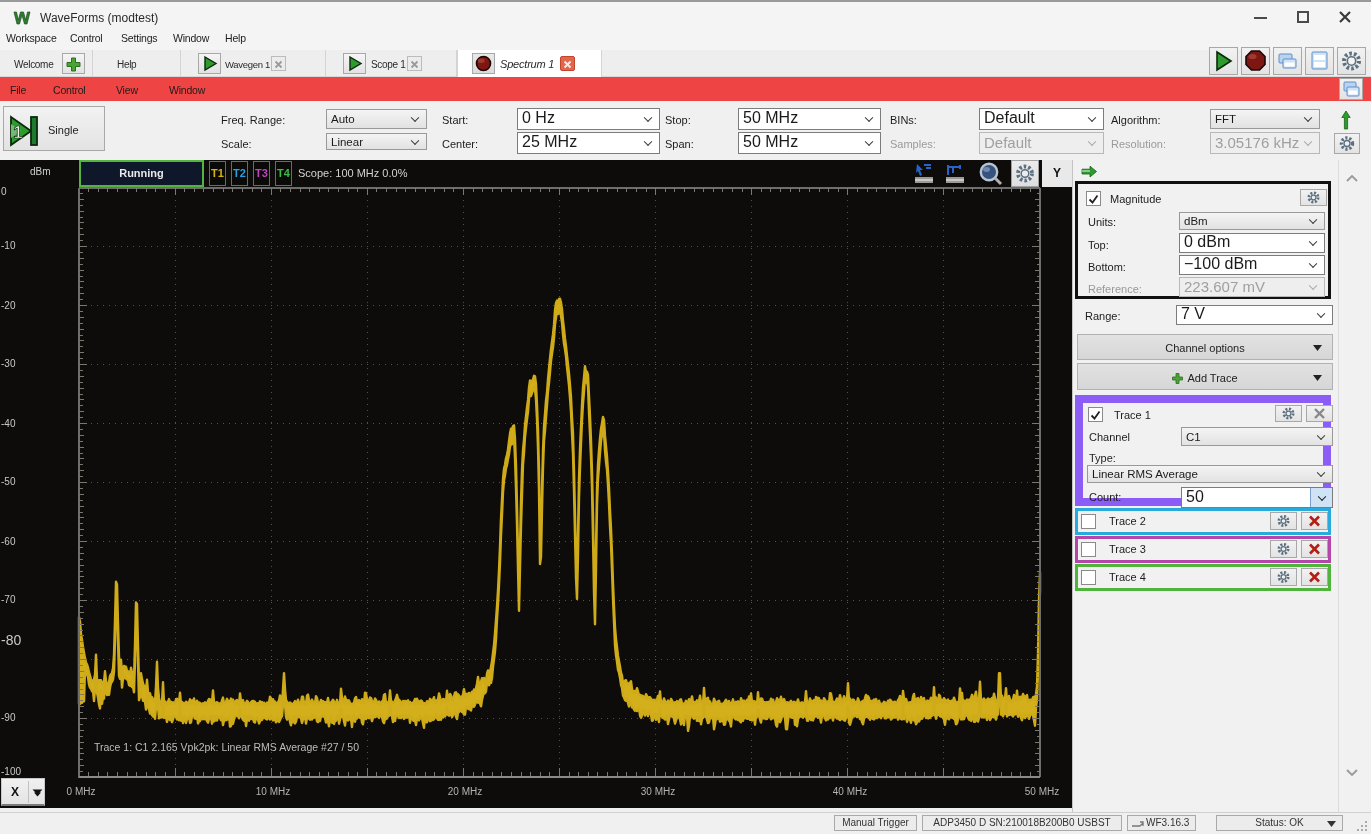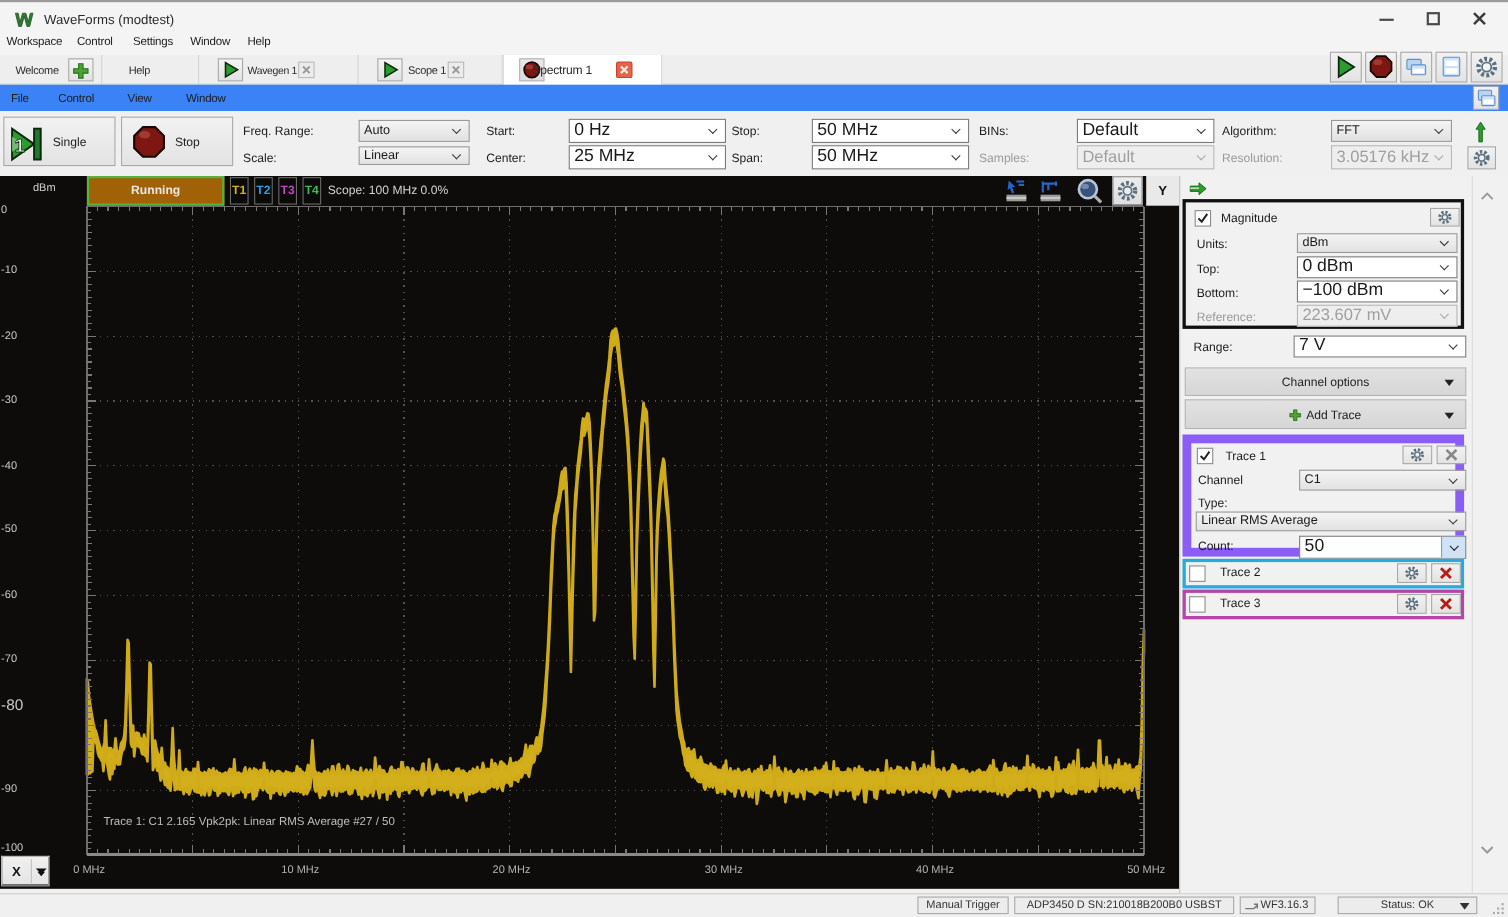--- a/index.html
+++ b/index.html
@@ -36,21 +36,21 @@
 
 #tabbar { position:absolute; left:0; top:50px; width:1371px; height:27px; background:#eeeeee; border-bottom:1px solid #d8d8d8;}
 .tab { position:absolute; top:0; height:27px; border-right:1px solid #d4d4d4; }
 .tabtxt { position:absolute; top:9px; font-size:10px; letter-spacing:-0.3px; color:#2a2a2a; }
 .tbicon { position:absolute; top:3px; width:23px; height:21px;
   background:linear-gradient(#f5f5f5,#e2e2e2); border:1px solid #a8a8a8; }
 .xclose { position:absolute; top:6px; width:15px; height:15px;
   background:#ececec; border:1px solid #bbb; }
 
 
-#filebar { position:absolute; left:0; top:77px; width:1371px; height:24px; background:#3b82f6; }
+#filebar { position:absolute; left:0; top:77px; width:1371px; height:24px; background:#ef4444; }
 
 
 #toolbar { position:absolute; left:0; top:101px; width:1371px; height:59px; background:#f0f0f0; }
 
 
 #plotblk { position:absolute; left:0; top:160px; width:1072px; height:648px; background:#0d0c0a; }
 #rpanel { position:absolute; left:1072px; top:160px; width:299px; height:652px; background:#f1f1f1; border-left:1px solid #c4c4c4;}
 
 
 #statusbar { position:absolute; left:0; top:812px; width:1371px; height:22px;
@@ -109,21 +109,21 @@
     <div class="xclose" style="left:407px;"><svg width="13" height="13" viewBox="0 0 13 13">
           <path d="M3.5 3.5 L9.5 9.5 M9.5 3.5 L3.5 9.5" stroke="#9a9a9a" stroke-width="1.8"></path>
         </svg></div>
     <div class="abs" style="left:457px;top:0;width:145px;height:28px;background:#ffffff;border-left:1px solid #d4d4d4;border-right:1px solid #d4d4d4;"></div>
     <div class="tbicon" style="left:472px;background:linear-gradient(#e9e9e9,#dcdcdc);">
       <svg width="21" height="19" viewBox="0 0 21 19">
           <circle cx="10.5" cy="9.5" r="7" fill="#7e1712" stroke="#1c0605" stroke-width="1.6"></circle>
           <ellipse cx="8.2" cy="6.8" rx="3.4" ry="2.2" fill="#a8433a" opacity="0.8"></ellipse>
         </svg>
     </div>
-    <div class="tabtxt" style="left:484px;top:8px;font-size:11px;letter-spacing:-0.2px;">Spectrum 1</div>
+    <div class="tabtxt" style="left:500px;top:8px;font-size:11px;letter-spacing:-0.2px;font-style:italic;">Spectrum 1</div>
     <div class="abs" style="left:560px;top:6px;width:15px;height:15px;background:#e2664c;border:1px solid #c4442c;border-radius:2px;">
       <svg width="13" height="13" viewBox="0 0 13 13">
           <path d="M3.5 3.5 L9.5 9.5 M9.5 3.5 L3.5 9.5" stroke="#f8e8e2" stroke-width="2"></path>
         </svg>
     </div>
     <div class="btn" style="left:1209px;top:-3px;width:29px;height:28px;">
       <svg width="27" height="26" viewBox="0 0 27 26">
           <path d="M7 4 L21 13 L7 22 Z" fill="#2d9b2d" stroke="#0c280c" stroke-width="1.6"></path>
         </svg>
     </div>
@@ -170,27 +170,20 @@
   <div id="toolbar">
     <div class="btn" style="left:3px;top:5px;width:102px;height:45px;">
       <svg class="abs" style="left:5px;top:8px" width="30" height="32" viewBox="0 0 30 32">
         <path d="M2 2 L22 16 L2 30 Z" fill="#2d9b2d" stroke="#0c280c" stroke-width="1.8"></path>
         <path d="M2 9 L2 23 L12 16 Z" fill="#73b873"></path>
         <rect x="22" y="2" width="6" height="28" fill="#1e7a2e" stroke="#0c280c" stroke-width="1.8"></rect>
         <text x="9" y="23" font-size="17" font-weight="bold" fill="#f4f4f4" stroke="#0c280c" stroke-width="0.7" text-anchor="middle" font-family="Liberation Sans">1</text>
       </svg>
       <div class="abs" style="left:44px;top:17px;font-size:11px;color:#1c1c1c;">Single</div>
     </div>
-    <div class="btn" style="left:110px;top:5px;width:102px;height:45px;">
-      <svg class="abs" style="left:8px;top:6px" width="33" height="33" viewBox="0 0 33 33">
-        <path d="M11 2.5 h11 l8 8 v11 l-8 8 H11 l-8 -8 v-11 Z" fill="#7e1712" stroke="#1c0605" stroke-width="2"></path>
-        <ellipse cx="12.5" cy="9.5" rx="5" ry="3.4" fill="#a8433a" opacity="0.8"></ellipse>
-      </svg>
-      <div class="abs" style="left:48px;top:17px;font-size:11px;color:#1c1c1c;">Stop</div>
-    </div>
     <div class="lbl" style="left:221px;top:13px;">Freq. Range:</div>
     <div class="lbl" style="left:221px;top:37px;">Scale:</div>
     <div class="cb gray" style="left:326px;top:8px;width:101px;height:20px;">
         <span class="tx">Auto</span>
         <span class="chev"></span>
       </div>
     <div class="cb gray" style="left:326px;top:32px;width:101px;height:17px;">
         <span class="tx">Linear</span>
         <span class="chev"></span>
       </div>
@@ -240,21 +233,21 @@
     <div class="btn" style="left:1334px;top:32px;width:26px;height:21px;">
       <svg width="24" height="19" viewBox="0 0 24 19">
           <circle cx="12" cy="9.5" r="5.6" fill="none" stroke="#5c7080" stroke-width="3.2" stroke-dasharray="2.2 1.8"></circle>
           <circle cx="12" cy="9.5" r="3" fill="#f0f0f0" stroke="#5c7080" stroke-width="1.4"></circle>
         </svg>
     </div>
   </div>
   <div id="plotblk">
 
     <div class="abs" style="left:30px;top:6px;font-size:10px;color:#cfcfcf;">dBm</div>
-    <div class="abs" style="left:79px;top:0px;width:125px;height:27px;border:2px solid #55b43c;background:#a16207;">
+    <div class="abs" style="left:79px;top:0px;width:125px;height:27px;border:2px solid #55b43c;background:#0f172a;">
       <div style="position:absolute;left:0;right:0;top:5px;text-align:center;font-size:11px;font-weight:bold;color:#e8e8e8;">Running</div>
     </div>
     <div class="abs" style="left:209px;top:1px;width:17px;height:25px;border:1px solid #6a6a6a;background:#0a0a08;">
       <div style="position:absolute;left:1px;top:5px;font-size:11px;font-weight:bold;color:#d4b414;">T1</div>
       </div>
     <div class="abs" style="left:231px;top:1px;width:17px;height:25px;border:1px solid #6a6a6a;background:#0a0a08;">
       <div style="position:absolute;left:1px;top:5px;font-size:11px;font-weight:bold;color:#28a0e6;">T2</div>
       </div>
     <div class="abs" style="left:253px;top:1px;width:17px;height:25px;border:1px solid #6a6a6a;background:#0a0a08;">
       <div style="position:absolute;left:1px;top:5px;font-size:11px;font-weight:bold;color:#be46be;">T3</div>
@@ -858,20 +851,35 @@
             <circle cx="12.5" cy="7.5" r="4.6" fill="none" stroke="#5c7080" stroke-width="2.8" stroke-dasharray="2 1.6"></circle>
             <circle cx="12.5" cy="7.5" r="2.4" fill="#eee" stroke="#5c7080" stroke-width="1.2"></circle>
           </svg>
       </div>
       <div class="btn" style="left:223px;top:1px;width:27px;height:18px;">
         <svg width="25" height="16" viewBox="0 0 25 15">
             <path d="M8 3 L17 12 M17 3 L8 12" stroke="#b41e14" stroke-width="2.6"></path>
           </svg>
       </div>
     </div>
+    <div class="abs" style="left:2px;top:404px;width:256px;height:27px;border:3px solid #50b43c;background:#f1f1f1;">
+      <div class="ckb" style="left:3px;top:3px;"></div>
+      <div class="lbl" style="left:31px;top:4px;">Trace 4</div>
+      <div class="btn" style="left:192px;top:1px;width:27px;height:18px;">
+        <svg width="25" height="16" viewBox="0 0 25 15">
+            <circle cx="12.5" cy="7.5" r="4.6" fill="none" stroke="#5c7080" stroke-width="2.8" stroke-dasharray="2 1.6"></circle>
+            <circle cx="12.5" cy="7.5" r="2.4" fill="#eee" stroke="#5c7080" stroke-width="1.2"></circle>
+          </svg>
+      </div>
+      <div class="btn" style="left:223px;top:1px;width:27px;height:18px;">
+        <svg width="25" height="16" viewBox="0 0 25 15">
+            <path d="M8 3 L17 12 M17 3 L8 12" stroke="#b41e14" stroke-width="2.6"></path>
+          </svg>
+      </div>
+    </div>
 
     <div class="abs" style="left:265px;top:0;width:1px;height:652px;background:#dcdcdc;"></div>
     <svg class="abs" style="left:272px;top:14px" width="14" height="9" viewBox="0 0 14 9">
         <path d="M2 7 L7 2 L12 7" stroke="#9a9a9a" stroke-width="1.8" fill="none"></path>
       </svg>
     <svg class="abs" style="left:272px;top:608px" width="14" height="9" viewBox="0 0 14 9">
         <path d="M2 2 L7 7 L12 2" stroke="#9a9a9a" stroke-width="1.8" fill="none"></path>
       </svg>
   </div>
   <div id="statusbar">

